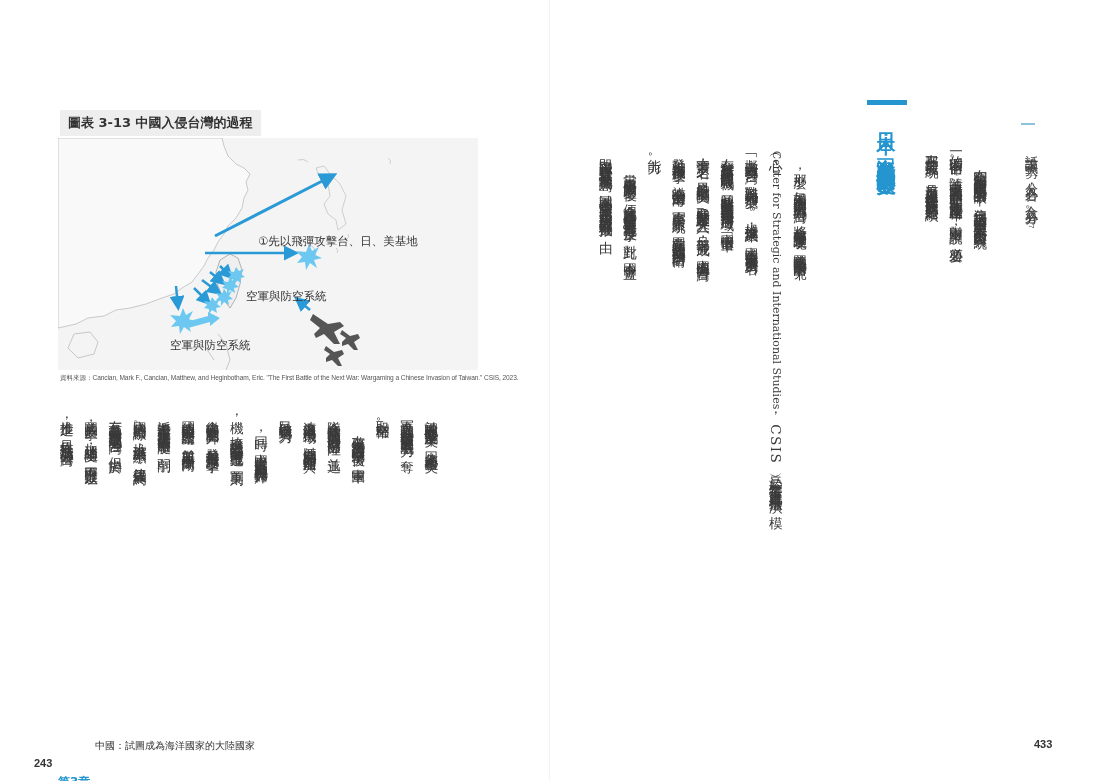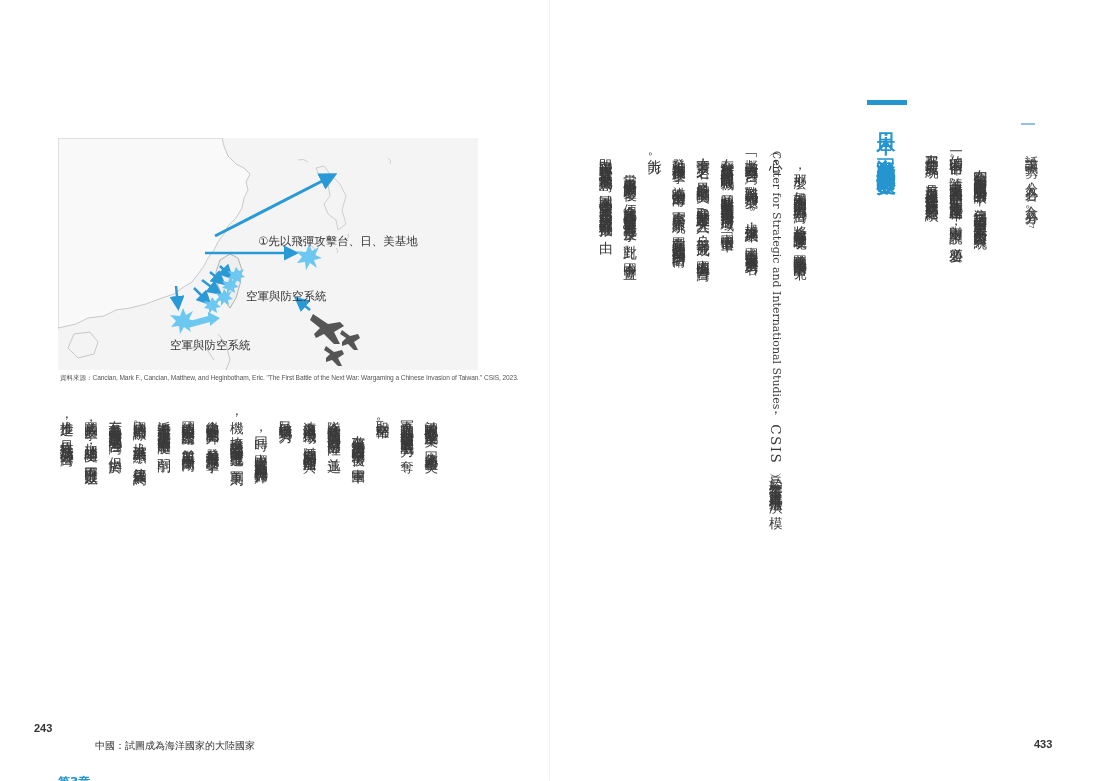--- a/index.html
+++ b/index.html
@@ -40,20 +40,21 @@
   .chapter-tag { position: absolute; font-family: "DejaVu Sans", sans-serif; font-size: 12px; color: #2595cf; font-weight: bold; margin-top: 36px; }
   .chapter-tag::after { content: ""; position: absolute; left: 0; right: 0; bottom: -5px; height: 2px; background: #2595cf; }
   .chapter-title { position: absolute; font-family: "DejaVu Sans", sans-serif; font-size: 10px; color: #333; white-space: nowrap; }
 </style>
 </head>
 <body>
 
 <div class="page page-left">
 
   <div class="figure">
+    <div class="fig-title">圖表 3-13  中國入侵台灣的過程</div>
 
     <div class="map">
       <svg viewBox="0 0 420 232" xmlns="http://www.w3.org/2000/svg">
         <rect x="0" y="0" width="420" height="232" fill="#f4f4f4"></rect>
 
         <path d="M0,190 L18,186 30,180 46,178 58,172 72,170 88,166 104,160 116,156 124,150 134,144 140,136 146,128 150,120 156,112 160,104 166,96 170,88 178,80 184,70 186,60 190,52 188,44 192,36 186,30 178,26 170,18 166,8 164,0 L0,0 Z" fill="#f9f9f9" stroke="#bdbdbd" stroke-width="0.8"></path>
 
         <path d="M258,30 L262,40 270,46 272,58 266,66 270,76 278,82 280,92 288,86 284,72 288,58 282,46 272,36 266,28 Z" fill="none" stroke="#c4c4c4" stroke-width="0.8"></path>
         <path d="M240,22 Q246,20 250,24 M330,20 q4,2 2,6 M278,110 q3,2 1,5 M290,96 q2,3 -1,5" fill="none" stroke="#c4c4c4" stroke-width="0.8"></path>
 
@@ -116,21 +117,21 @@
     <span>機，掩護登陸部隊在台灣向北推進；美軍則</span><br>
     <span>會從中國制空範圍外，發射長程飛彈攻擊中</span><br>
     <span>國的運輸船與護衛艦，並與日本自衛隊一同</span><br>
     <span>派遣潛艦在水下攻擊橫渡的中國艦艇，削弱</span><br>
     <span>中國的補給線。推演結果顯示，儘管最終約</span><br>
     <span>有三萬名中國解放軍成功登陸台灣，但由於</span><br>
     <span>美國的反擊，加上補給受阻，中國難以進一</span><br>
     <span>步推進，最終無法成功占領台灣。</span>
   </div>
 
-  <span class="folio" style="left:34px; top:722px;">243</span>
+  <span class="folio" style="left:34px; top:757px;">243</span>
   <span class="chapter-tag" style="left:58px; top:738px;">第3章</span>
   <span class="chapter-title" style="left:95px; top:739px;text-align:center;">中國：試圖成為海洋國家的大陸國家</span>
 </div>
 
 <div class="spine"></div>
 
 <div class="page page-right">
   <div class="quote-rule" style="left:471px; top:123px;"></div>
   <div class="quote-col" style="left:472px; top:145px; height:230px;">
     <span>話說天下大勢，分久必合，合久必分。</span><span class="sup">17</span>

